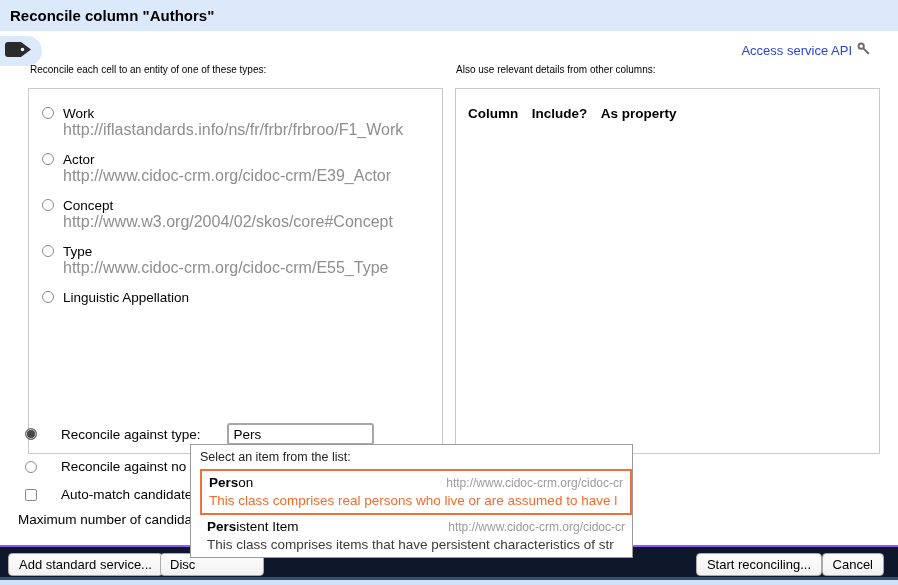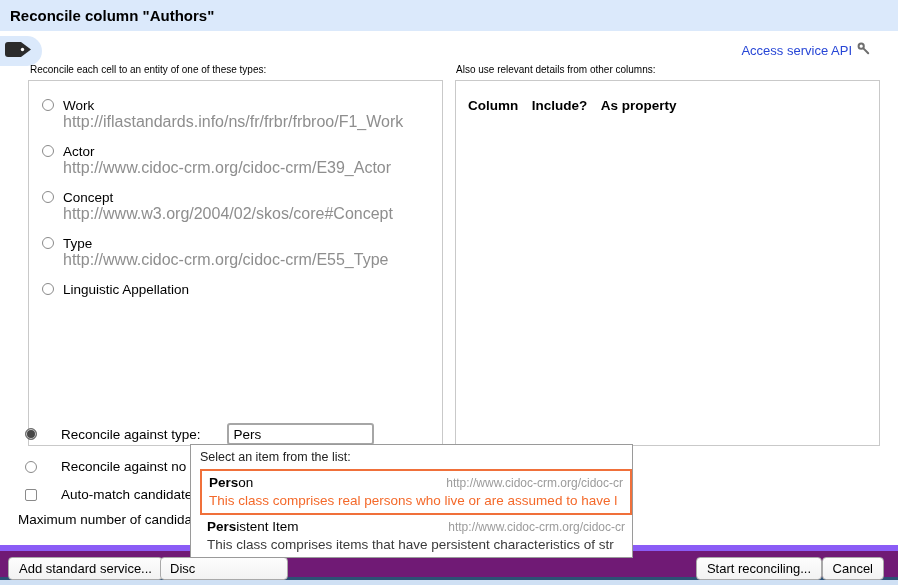--- a/index.html
+++ b/index.html
@@ -12,21 +12,21 @@
   .tab-pill{position:absolute;left:0;top:36px;width:42px;height:30px;background:#dbe9fb;
     border-radius:0 15px 15px 0;display:flex;align-items:center;padding-left:4px;cursor:pointer;}
 
   .access-link{position:absolute;top:42px;right:28px;font-size:13px;color:#2746d6;
     text-decoration:none;display:flex;align-items:center;gap:5px;cursor:pointer;}
 
   .col-heading{position:absolute;top:64px;font-size:10px;color:#000;}
   .col-heading.left{left:30px;}
   .col-heading.right{left:456px;}
 
-  .panel-box{position:absolute;top:80px;height:366px;border:1px solid #c9c9c9;background:#fff;}
+  .panel-box{position:absolute;top:88px;height:366px;border:1px solid #c9c9c9;background:#fff;}
   .panel-box.left{left:28px;width:415px;}
   .panel-box.right{left:455px;width:425px;}
 
   .type-item{display:flex;align-items:flex-start;margin:13px 0 0 13px;cursor:pointer;}
   .type-item:first-child{margin-top:16px;}
   .radio{flex:0 0 auto;width:12px;height:12px;border:1px solid #8a8a8a;border-radius:50%;
     background:#fff;display:inline-block;}
   .radio.selected{border-color:#6f6f6f;background:#474747;box-shadow:inset 0 0 0 1px #cfcfcf;}
   .checkbox{flex:0 0 auto;width:12px;height:12px;border:1px solid #8a8a8a;border-radius:2px;
     background:#fff;display:inline-block;}
@@ -52,27 +52,27 @@
   .suggest-header{font-size:12.5px;color:#222;padding:5px 8px 5px 9px;}
   .suggest-item{padding:4px 7px 5px 7px;cursor:pointer;margin-left:9px;}
   .suggest-item.highlighted{border:2px solid #f0703a;}
   .si-top{display:flex;justify-content:space-between;align-items:baseline;gap:8px;}
   .si-name{font-size:13.5px;color:#000;white-space:nowrap;}
   .si-name b{font-weight:bold;}
   .si-url{font-size:12px;color:#9b9b9b;white-space:nowrap;overflow:hidden;flex:0 1 auto;}
   .si-desc{font-size:13.5px;margin-top:3px;white-space:nowrap;overflow:hidden;color:#3a3a3a;}
   .suggest-item.highlighted .si-desc{color:#f4692a;}
 
-  .footer{position:absolute;left:0;top:545px;width:898px;height:32px;background:#701a75;
-    border-top:6px solid #8b5cf6;z-index:5;}
+  .footer{position:absolute;left:0;top:545px;width:898px;height:32px;background:#0f172a;
+    border-top:2px solid #8b5cf6;z-index:5;}
   .btn{position:absolute;top:6px;height:23px;font-size:13px;color:#000;
     background:linear-gradient(#fdfdfd,#f2f2f2);border:1px solid #a9a9a9;border-radius:4px;
     padding:2px 10px;cursor:pointer;}
   .btn-add{left:8px;}
-  .btn-discover{left:160px;width:128px;text-align:left;padding-left:9px;overflow:hidden;}
+  .btn-discover{left:160px;width:104px;text-align:left;padding-left:9px;overflow:hidden;}
   .btn-start{right:76px;}
   .btn-cancel{right:14px;}
 
   .bottom-line{position:absolute;left:0;top:577px;width:898px;height:3px;background:#2d5175;}
   .bottom-bg{position:absolute;left:0;top:580px;width:898px;height:5px;background:#cfe0f4;}
 </style>
 </head>
 <body>
 
 <div class="stage">

